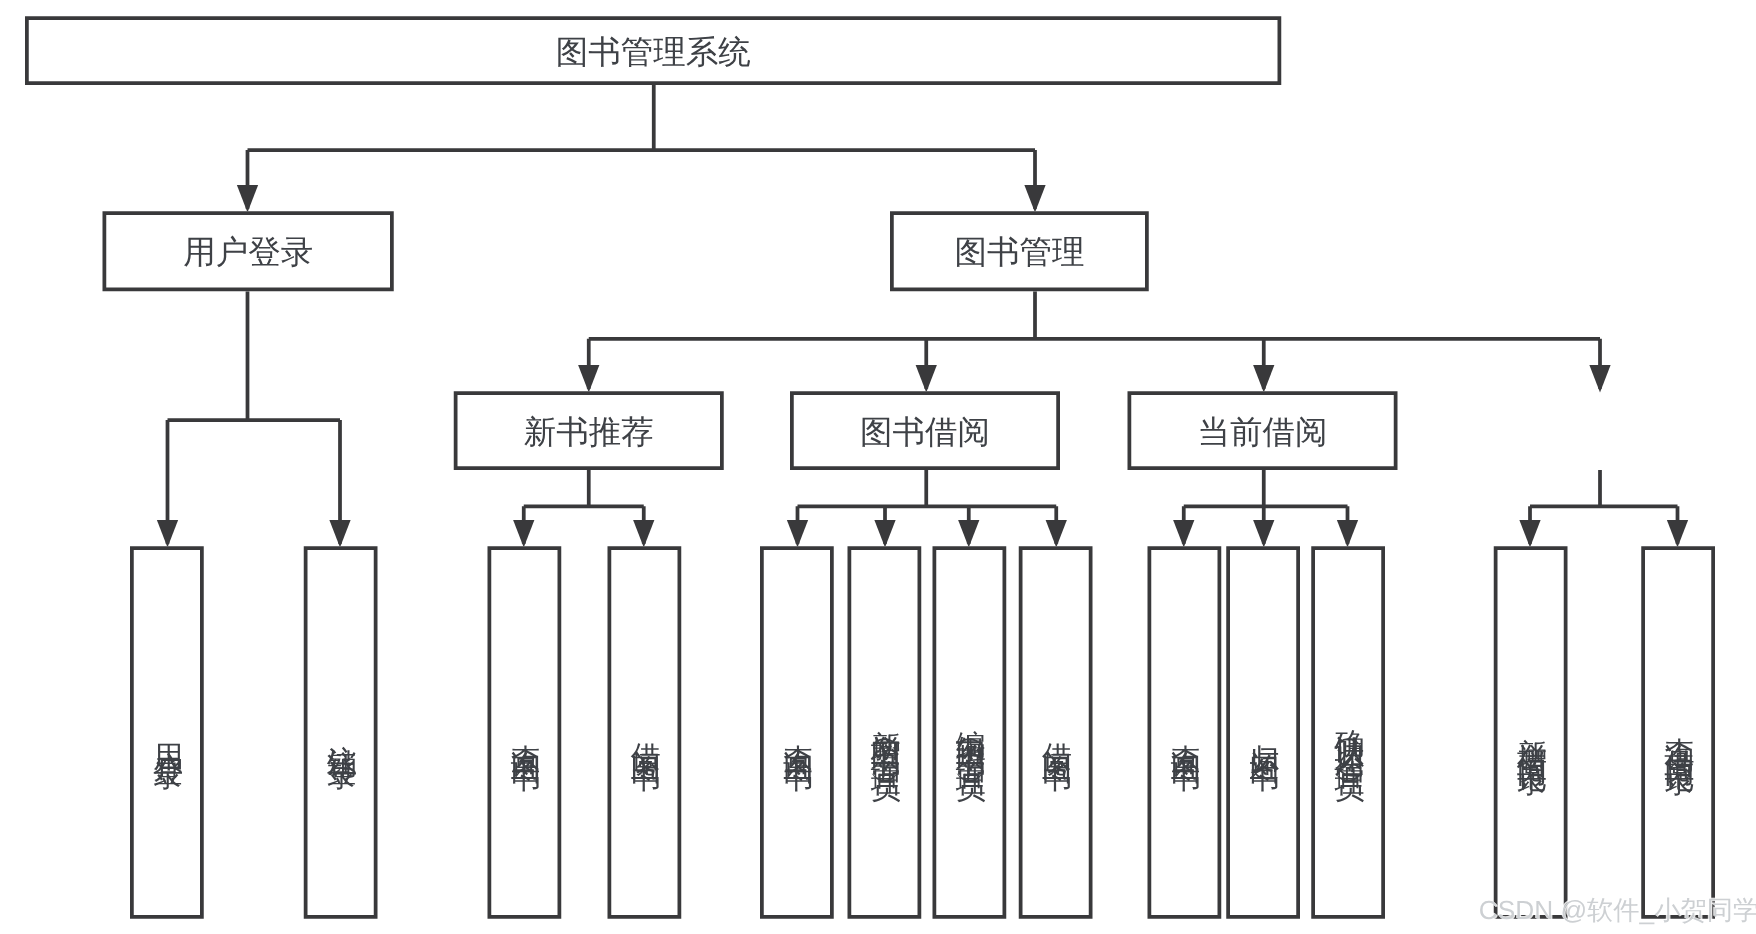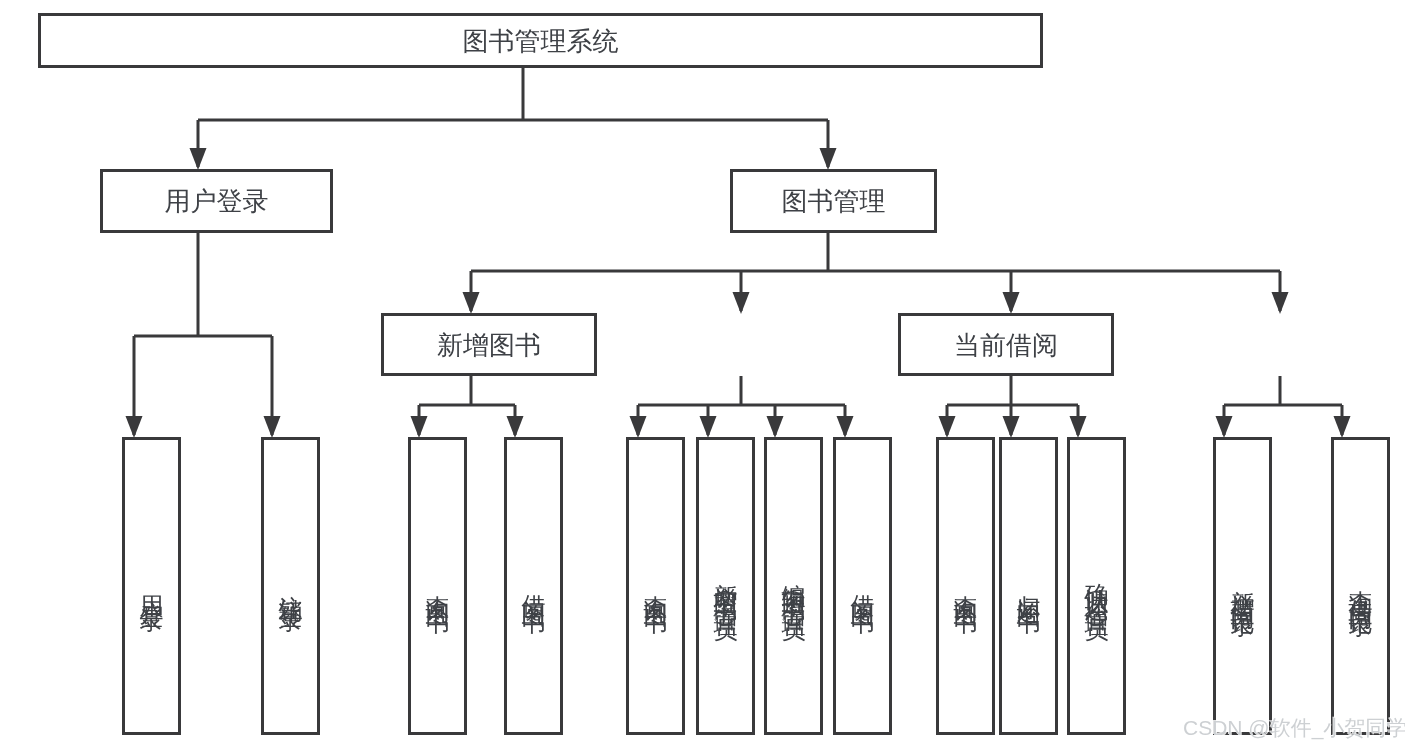--- a/index.html
+++ b/index.html
@@ -34,21 +34,20 @@
     box-sizing:border-box;
     background:var(--box-bg);
     border:3px solid var(--line-color);
     color:var(--text-color);
     display:flex;
     align-items:center;
     justify-content:center;
     font-size:26px;
     line-height:1;
     z-index:2;
-    margin-left:18px;
   }
   .node.v{
     writing-mode:vertical-rl;
     font-size:24px;
     letter-spacing:5px;
   }
   .watermark{
     position:absolute;
     left:1183px;
     top:714px;
@@ -101,22 +100,23 @@
       <polygon points="1215.5,416 1232.5,416 1224,438"></polygon>
       <polygon points="1333.5,416 1350.5,416 1342,438"></polygon>
     </g>
   </svg>
 
   <div class="node" style="left:20px;top:13px;width:1005px;height:55px">图书管理系统</div>
 
   <div class="node" style="left:82px;top:169px;width:233px;height:64px">用户登录</div>
   <div class="node" style="left:712px;top:169px;width:207px;height:64px">图书管理</div>
 
-  <div class="node" style="left:363px;top:313px;width:216px;height:63px">新增图书</div>
-  <div class="node" style="left:880px;top:313px;width:216px;height:63px">当前借阅</div>
+  <div class="node" style="left:363px;top:313px;width:216px;height:63px">新书推荐</div>
+  <div class="node" style="left:632px;top:313px;width:216px;height:63px">图书借阅</div>
+  <div class="node" style="left:902px;top:313px;width:216px;height:63px">当前借阅</div>
 
   <div class="node v" style="left:104px;top:437px;width:59px;height:298px">用户登录</div>
   <div class="node v" style="left:243px;top:437px;width:59px;height:298px">注销登录</div>
 
   <div class="node v" style="left:390px;top:437px;width:59px;height:298px">查询图书</div>
   <div class="node v" style="left:486px;top:437px;width:59px;height:298px">借阅图书</div>
 
   <div class="node v" style="left:608px;top:437px;width:59px;height:298px">查询图书</div>
   <div class="node v" style="left:678px;top:437px;width:59px;height:298px">新增图书（管理员）</div>
   <div class="node v" style="left:746px;top:437px;width:59px;height:298px">编辑图书（管理员）</div>

